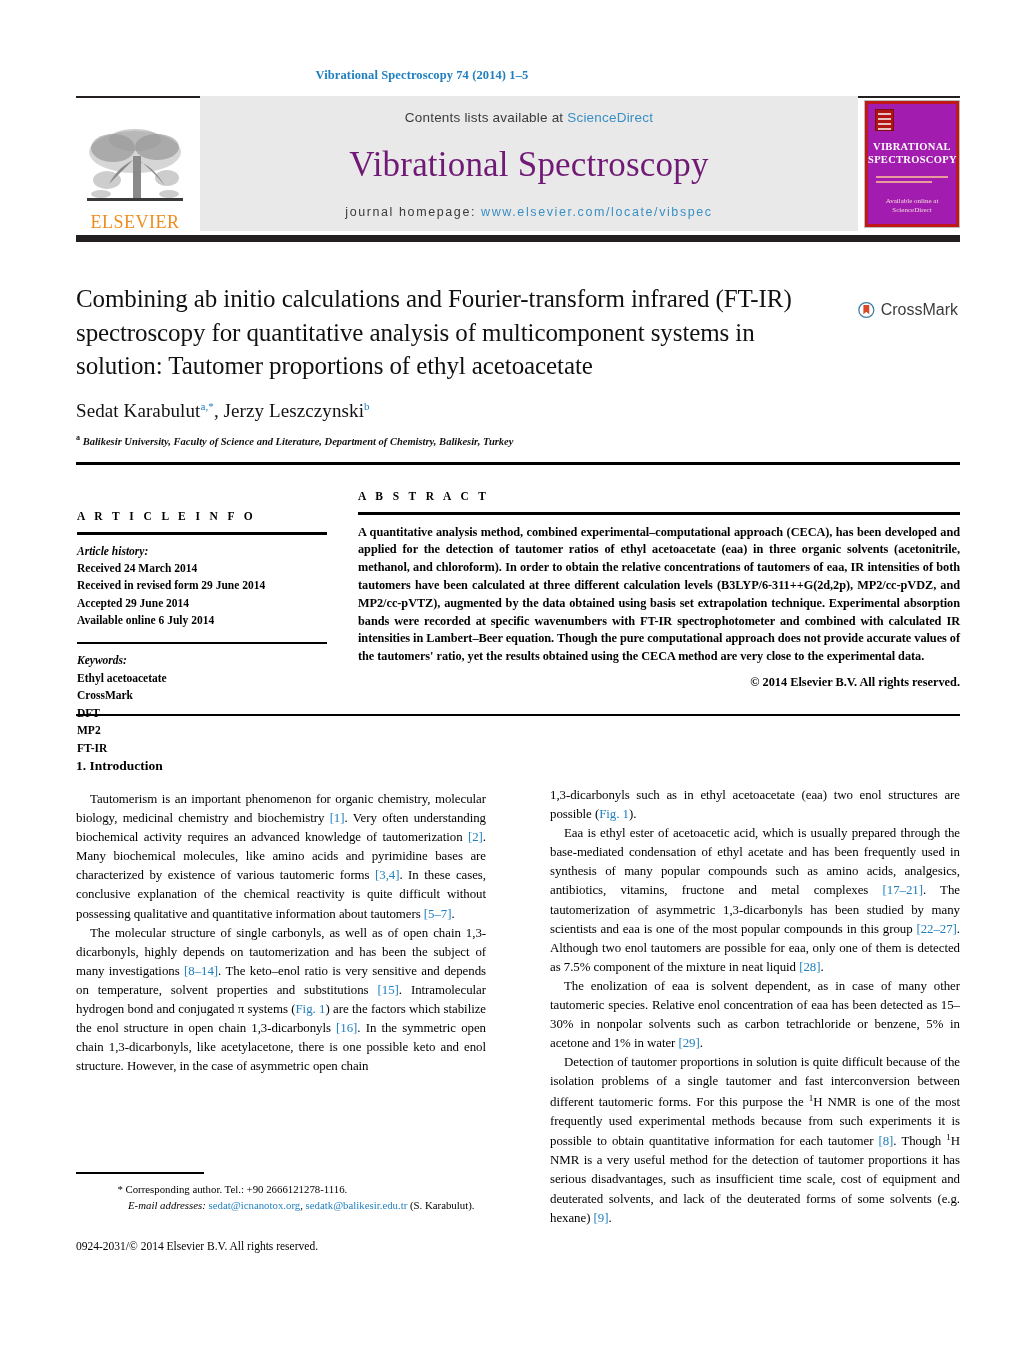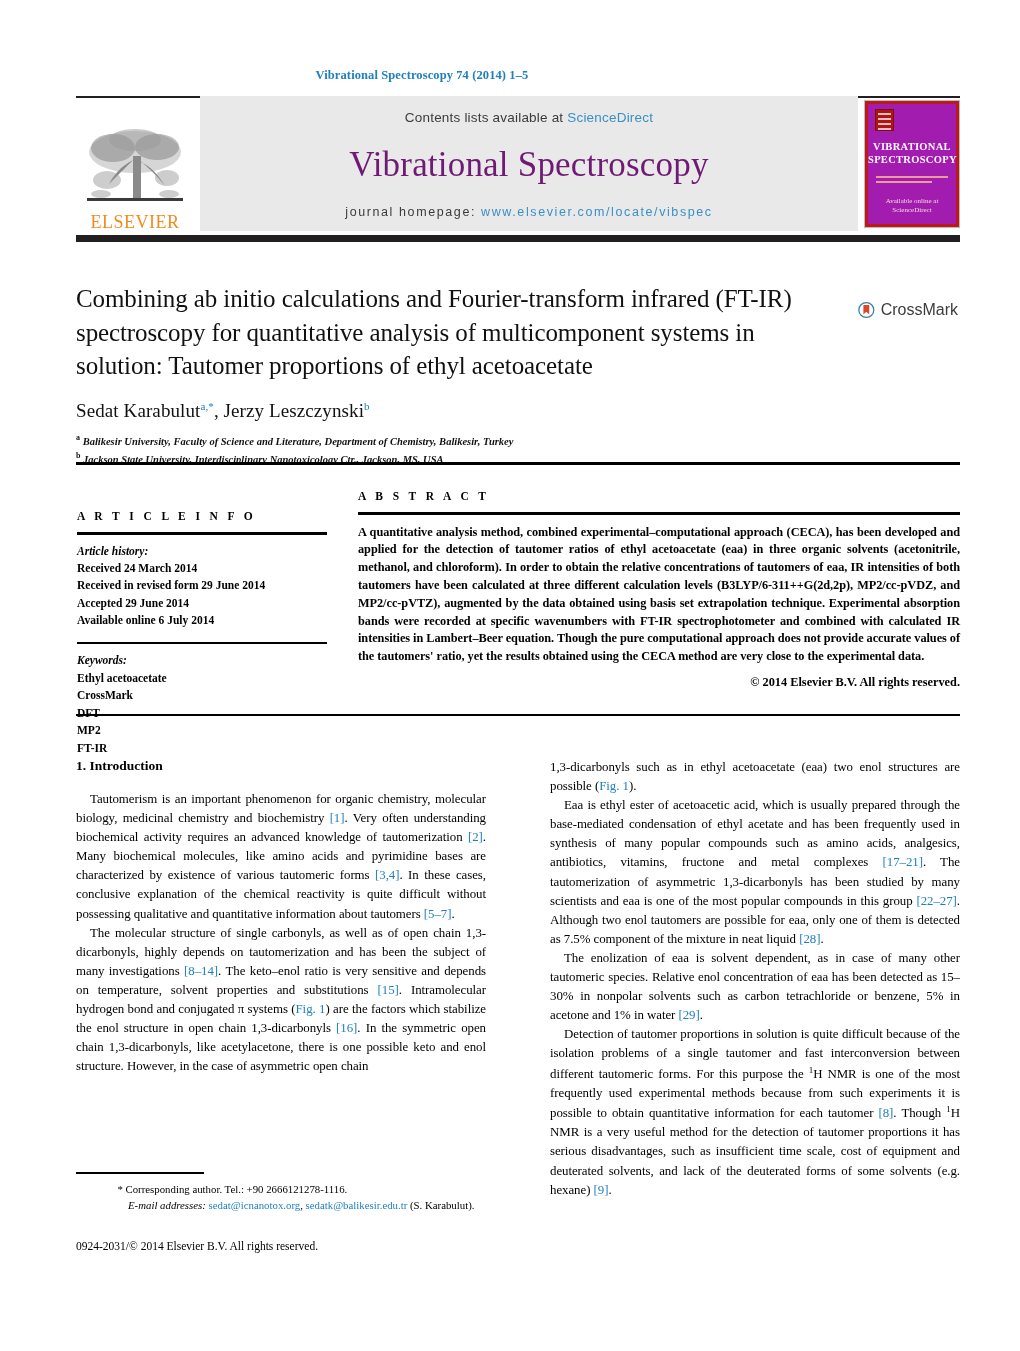--- a/index.html
+++ b/index.html
@@ -325,21 +325,21 @@
   .col p, .col-right p {
     margin: 0;
     font-family: "Liberation Serif", serif;
     font-size: 12.9px;
     line-height: 1.48;
     text-align: justify;
     color: #000;
     text-indent: 14px;
     letter-spacing: -0.06px;
   }
-  .col p.first, .col-right p.noindent { text-indent: 0; }
+  .col p.first, .col-right p.noindent { text-indent: 0; margin-top: 28px; }
   a.ref, .ref {
     color: #1f7fbf;
     text-decoration: none;
   }
   sup.nmr { font-size: 9px; vertical-align: super; }
 
   
   .footnote {
     position: absolute;
     top: 1172px;
@@ -442,21 +442,20 @@
 
   <div class="masthead-rule-bottom"></div>
 
   <div class="title-block">
     <h1 class="paper-title">Combining ab initio calculations and Fourier-transform infrared (FT-IR) spectroscopy for quantitative analysis of multicomponent systems in solution: Tautomer proportions of ethyl acetoacetate</h1>
     <div class="authors">
       <span>Sedat Karabulut</span><sup>a,*</sup><span>, </span><span>Jerzy Leszczynski</span><sup>b</sup>
     </div>
     <div class="affils">
       <div><sup>a</sup> <span>Balikesir University, Faculty of Science and Literature, Department of Chemistry, Balikesir, Turkey</span></div>
-      <div><sup>b</sup> <span>Jackson State University, Interdisciplinary Nanotoxicology Ctr., Jackson, MS, USA</span></div>
     </div>
   </div>
 
   <div class="crossmark">
     <svg width="40" height="40" viewBox="0 0 40 40">
       <circle cx="20" cy="20" r="18" fill="#ffffff" stroke="#3b7ea1" stroke-width="3"></circle>
       <path d="M13 8 L27 8 L27 31 L20 25 L13 31 Z" fill="#d9482b"></path>
       <path d="M20 25 L13 31 L13 33 L20 27 L27 33 L27 31 Z" fill="#ffffff"></path>
     </svg>
     <span class="crossmark-label">CrossMark</span>

